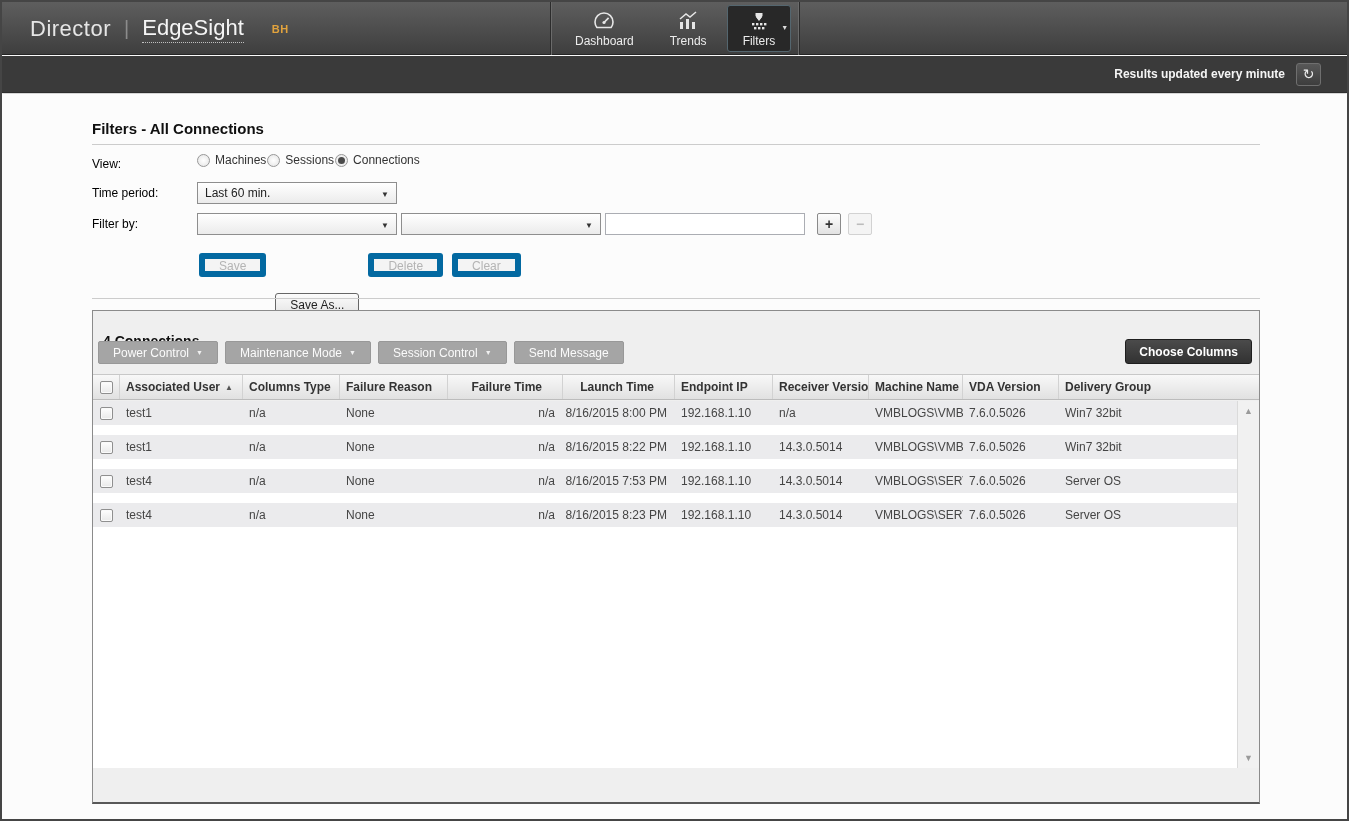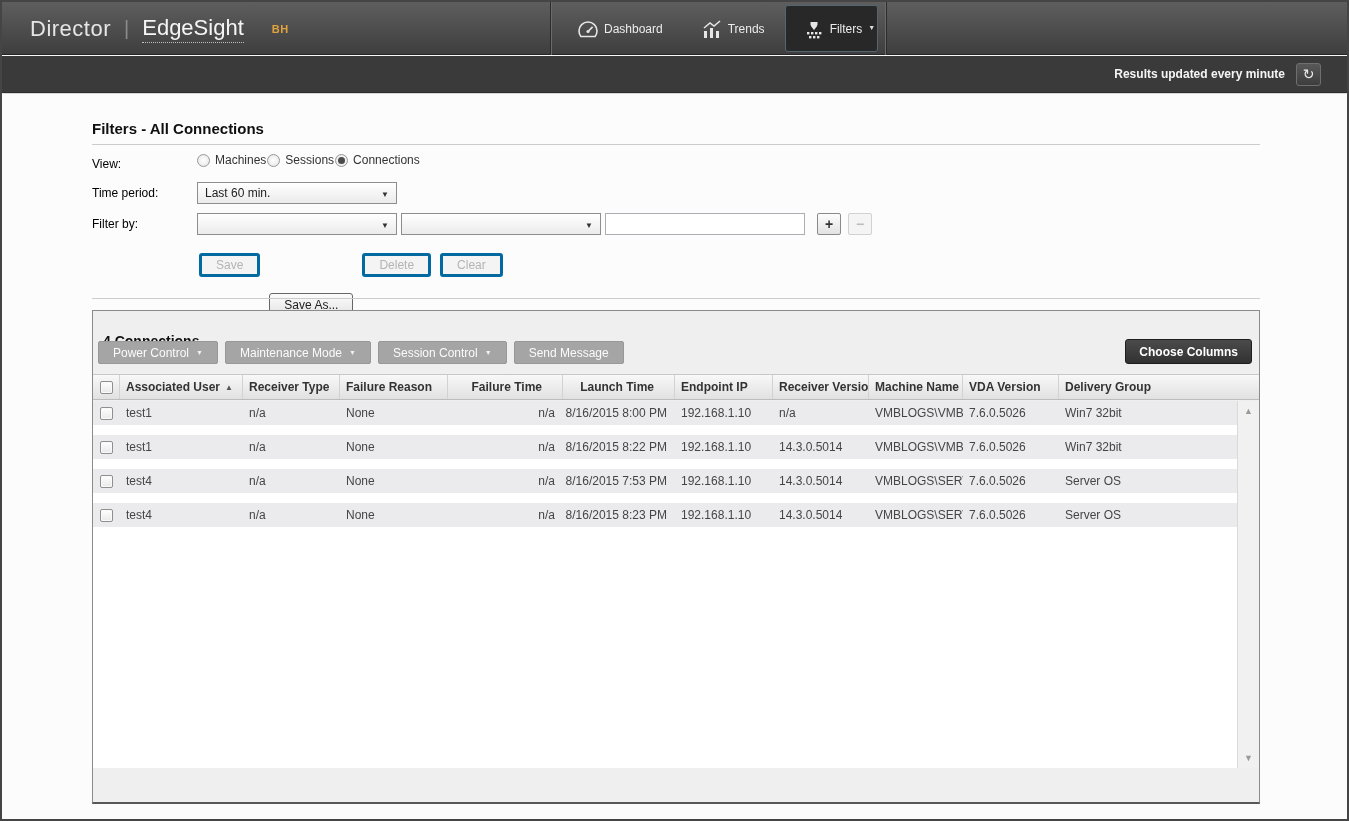--- a/index.html
+++ b/index.html
@@ -12,21 +12,21 @@
             background:linear-gradient(#5e5e5e,#3e3e3e); border-bottom:1px solid #252525; }
   .brand { position:absolute; left:28px; top:0; height:53px; display:flex; align-items:center; }
   .brand-director { font-size:22px; color:#e6e6e6; letter-spacing:.5px; }
   .brand-sep { color:#8c8c8c; margin:0 13px; font-size:20px; font-weight:lighter; }
   .brand-edgesight { font-size:22px; color:#f5f5f5; border-bottom:1px dotted #c0c0c0; padding-bottom:1px; }
   .brand-site { color:#e2a33d; font-size:11px; font-weight:bold; margin-left:28px; letter-spacing:.5px; }
 
   .tabs { position:absolute; left:548px; top:0; height:53px; display:flex; align-items:center;
           border-left:1px solid #2c2c2c; border-right:1px solid #2c2c2c;
           box-shadow:inset 1px 0 0 #6b6b6b, inset -1px 0 0 #6b6b6b; padding:0 6px; }
-  .tab { position:relative; display:flex; align-items:center; justify-content:center;
+  .tab { position:relative; display:flex; flex-direction:column; align-items:center; justify-content:center;
          gap:3px; height:47px; padding:2px 15px; margin:0 2px; border:1px solid transparent; border-radius:3px;
          color:#ececec; font-size:12px; cursor:pointer;text-align:center; }
   .tab.active { background:#282828; border-color:#54666f; }
   .tab-icon { width:26px; height:22px; display:flex; align-items:flex-end; justify-content:center; }
   .tab-caret { position:absolute; right:2px; top:18px; font-size:7px; color:#dcdcdc; }
 
   .top-right { position:absolute; right:22px; top:0; height:53px; display:flex; align-items:center; gap:30px; }
   .search-btn { padding:5px 17px; background:linear-gradient(#fbfbfb,#d7d7d7); border:1px solid #8f8f8f;
                 border-radius:3px; font-size:12px; color:#333; cursor:pointer; }
   .user-menu { color:#f2f2f2; font-size:12px; display:flex; align-items:center; gap:6px; cursor:pointer; }
@@ -65,21 +65,21 @@
   .sel-f2 { left:399px; top:119px; }
   .txt-input { position:absolute; left:603px; top:119px; width:200px; height:22px; border:1px solid #abadb3;
                background:#fff; font-size:12px; padding:0 6px; font-family:inherit; }
   .sq-btn { position:absolute; top:119px; width:24px; height:22px; border-radius:2px; font-size:14px;
             line-height:19px; text-align:center; font-weight:bold; }
   .add-btn { left:815px; background:linear-gradient(#fdfdfd,#e2e2e2); border:1px solid #8a8a8a; color:#333; cursor:pointer; }
   .remove-btn { left:846px; background:#f4f4f4; border:1px solid #d2d2d2; color:#bcbcbc; }
 
   .actions { position:absolute; left:197px; top:159px; display:flex; gap:9px; }
   .btn { height:24px; padding:0 14px; font-size:12px; border-radius:3px; font-family:inherit; }
-  .btn.disabled { background:#f4f4f4; border:3px solid #0369a1; color:#b4b4b4; }
+  .btn.disabled { background:#f4f4f4; border:6px solid #0369a1; color:#b4b4b4; }
   .btn.primary { background:linear-gradient(#fcfcfc,#e3e3e3); border:1px solid #676767; color:#222; cursor:pointer;margin-top:40px; }
 
   
   .panel { position:absolute; left:90px; top:216px; width:1168px; height:494px; background:#efefef;
            border:1px solid #8b8b8b; border-bottom:2px solid #585858; }
   .panel-title { position:absolute; left:10px; top:22px; font-size:14px; font-weight:bold; color:#101010; }
   .toolbar { position:absolute; left:5px; top:30px; display:flex; gap:7px; }
   .tbtn { height:23px; padding:0 14px; background:#a5a5a5; border:1px solid #989898; border-radius:2px;
           color:#fbfbfb; font-size:12px; display:flex; align-items:center; gap:7px; }
   .tbtn .caret-glyph { font-size:7px; color:#f0f0f0; }
@@ -246,21 +246,21 @@
         </div>
       </div>
 
       <button class="choose-cols">Choose Columns</button>
 
       <div class="thead grid-cols">
           <div class="th cbcell">
             <span class="cb"></span>
           </div>
           <div class="th">Associated User<span class="sort">▲</span></div>
-          <div class="th">Receiver Type</div>
+          <div class="th">Columns Type</div>
           <div class="th">Failure Reason</div>
           <div class="th right">Failure Time</div>
           <div class="th right">Launch Time</div>
           <div class="th">Endpoint IP</div>
           <div class="th">Receiver Version</div>
           <div class="th">Machine Name</div>
           <div class="th">VDA Version</div>
           <div class="th">Delivery Group</div>
         </div>
       <div class="tbody">

